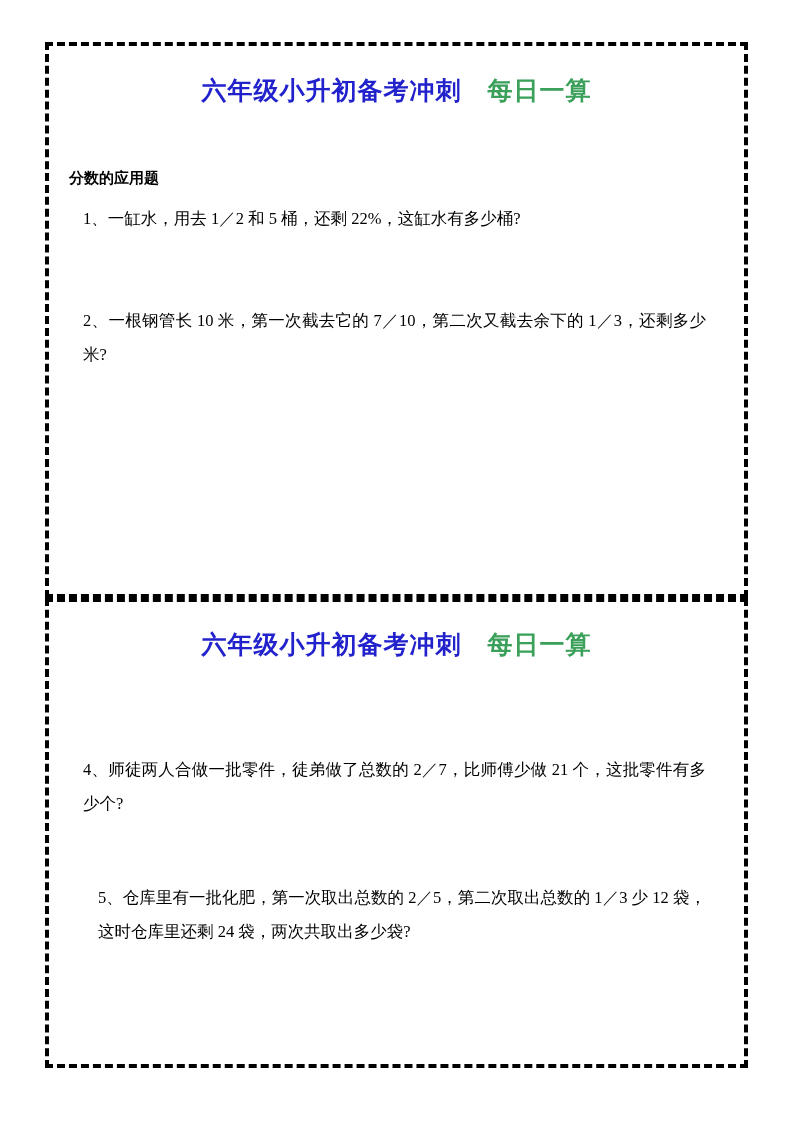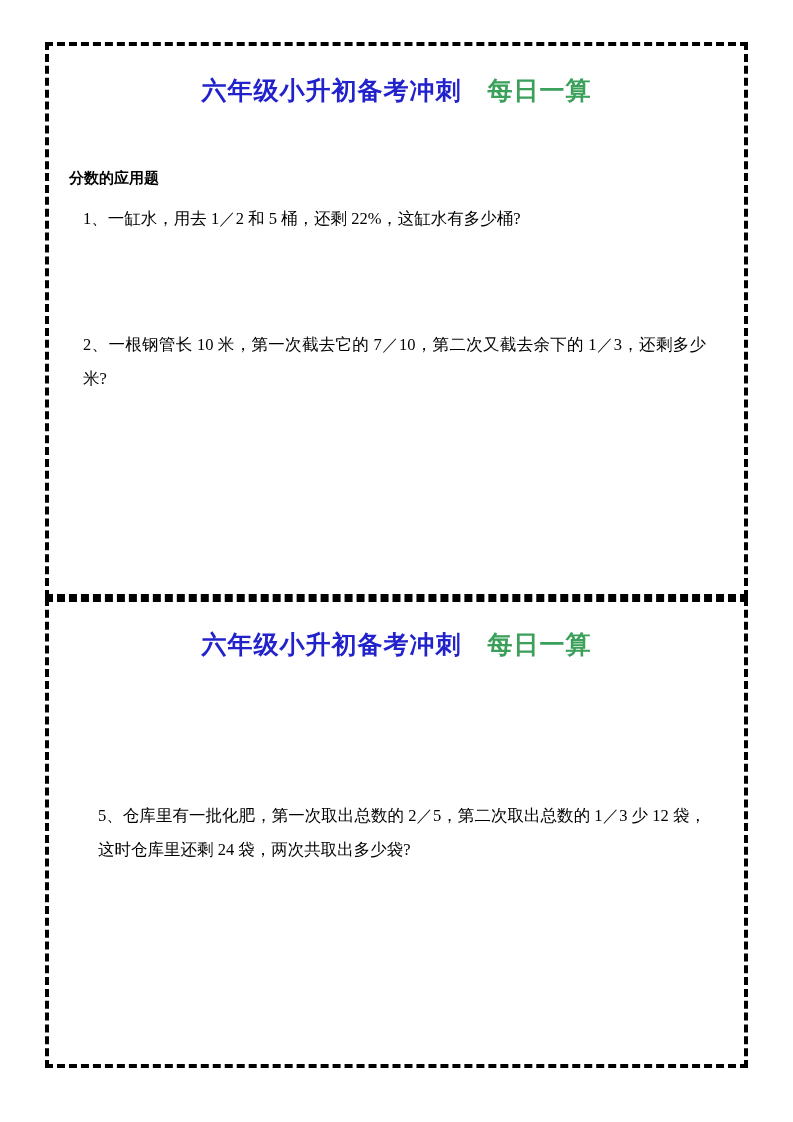--- a/index.html
+++ b/index.html
@@ -72,21 +72,21 @@
     font-weight: bold;
     margin: 62px 0 0 20px;
   }
   .q {
     font-size: 16.5px;
     line-height: 34px;
     margin: 14px 20px 0 16px;
     text-align: justify;
   }
   .q-gap-large {
-    margin-top: 92px;
+    margin-top: 68px;
   }
   .q-gap-mid {
     margin-top: 60px;
     margin-left: 31px;
   }
   .inner-pad {
     padding: 0 18px;
   }
   .spacer-78 { height: 78px; }
 </style>
@@ -109,17 +109,18 @@
   </div>
 
   <div class="sheet sheet-bottom">
     <div class="title-row title-bottom">
       <span class="title-main">六年级小升初备考冲刺</span><span class="title-sub">每日一算</span>
     </div>
 
     <div class="spacer-78"></div>
 
     <div class="inner-pad">
+      <div class="q">4、师徒两人合做一批零件，徒弟做了总数的 2／7，比师傅少做 21 个，这批零件有多少个?</div>
       <div class="q q-gap-mid">5、仓库里有一批化肥，第一次取出总数的 2／5，第二次取出总数的 1／3 少 12 袋，这时仓库里还剩 24 袋，两次共取出多少袋?</div>
     </div>
   </div>
 
 </div>
 
 </body></html>

